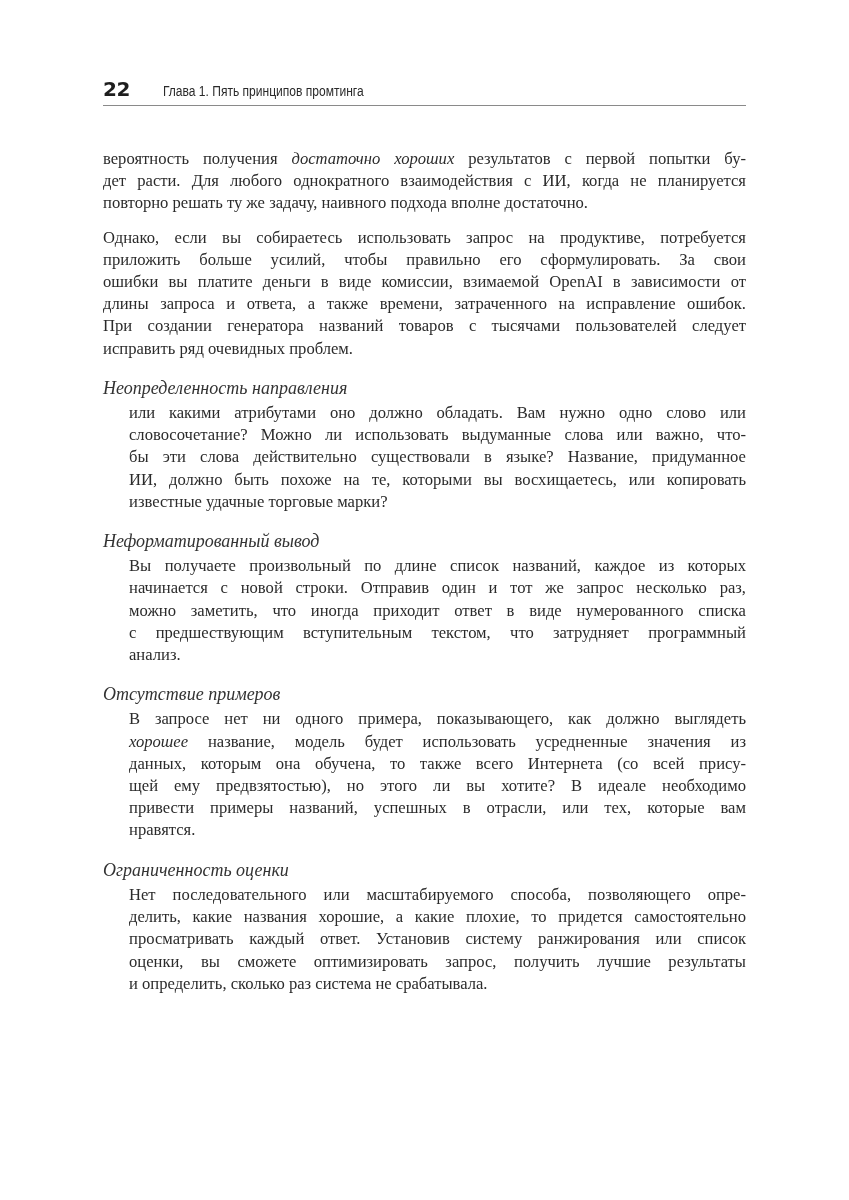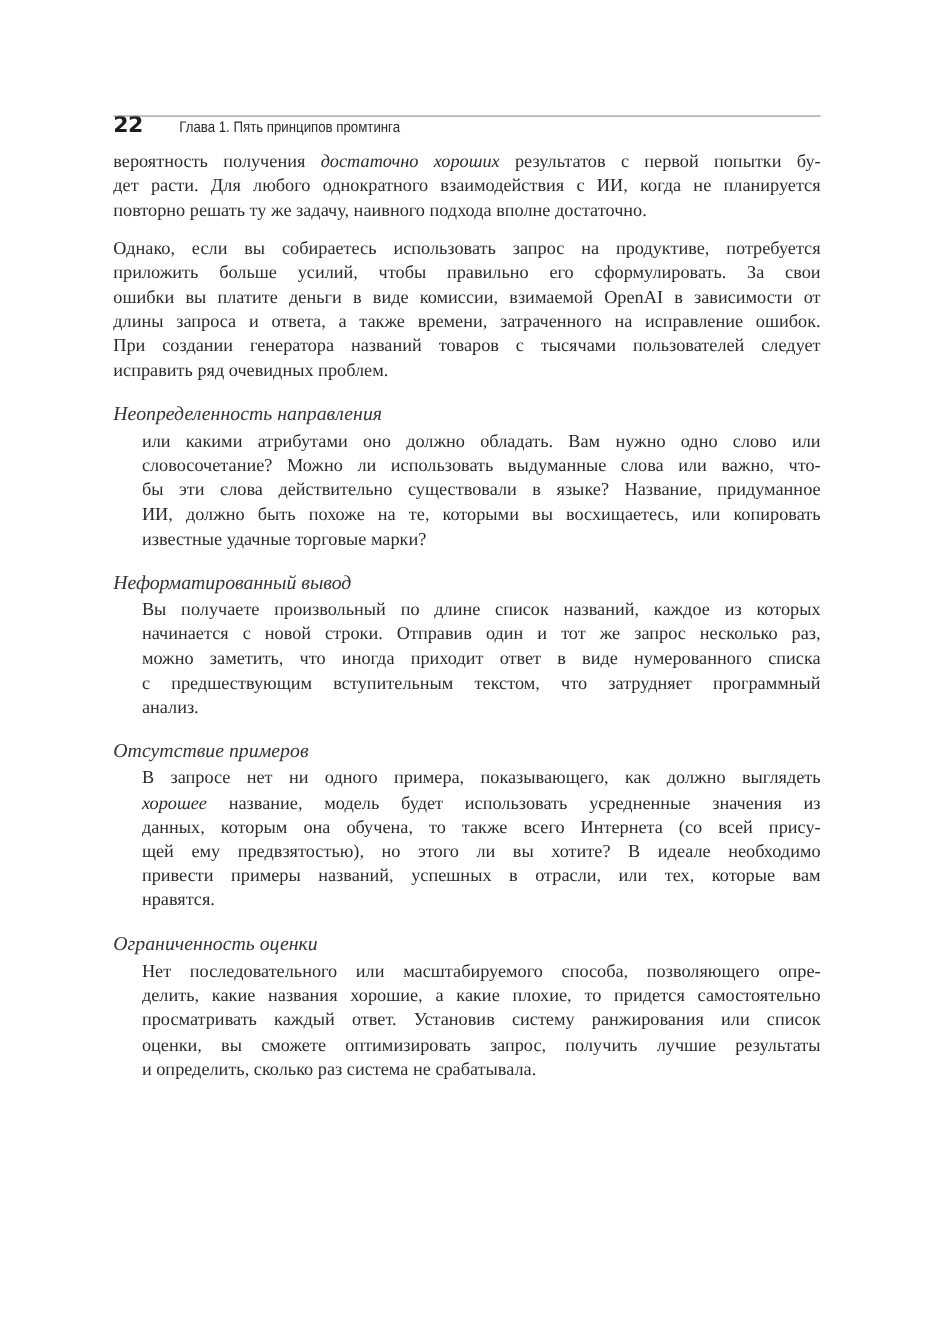--- a/index.html
+++ b/index.html
@@ -29,41 +29,40 @@
       display: flex;
       align-items: baseline;
     }
     .page-number {
       font-family: "DejaVu Sans", sans-serif;
       font-weight: bold;
       font-size: 20px;
       color: #1e1e1e;
       width: 60px;
       letter-spacing: -0.5px;
-      margin-top: 24px;
     }
     .chapter-title {
       font-family: "Liberation Sans", sans-serif;
       font-size: 14px;
       color: #2a2a2a;
       transform: scaleX(0.86);
       transform-origin: left center;
       white-space: nowrap;
     }
     .head-rule {
       position: absolute;
       top: 105px;
       left: 0;
       width: 643px;
       height: 0;
       border-top: 1.5px solid #8a8a8a;
     }
     .body-text {
       position: absolute;
-      top: 136px;
+      top: 148px;
       left: 0;
       width: 643px;
       font-family: "Liberation Serif", serif;
       font-size: 16.6px;
       line-height: 22.2px;
       color: #2b2b2b;
     }
     .para {
       margin: 0 0 12px 0;
       text-align: justify;

